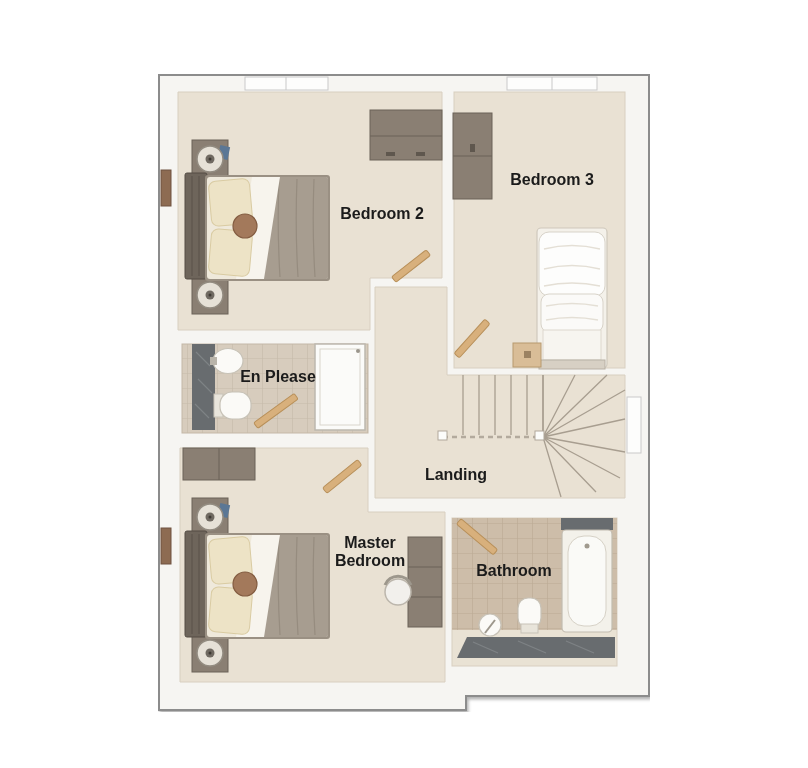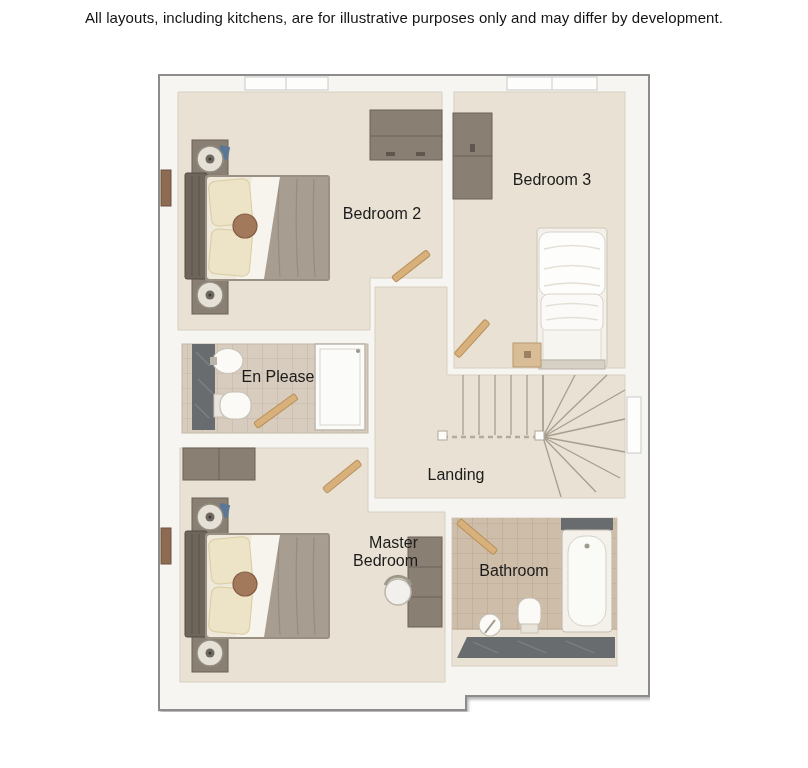--- a/index.html
+++ b/index.html
@@ -11,44 +11,43 @@
     position:absolute;left:0;top:8px;width:808px;text-align:center;
     color:#141414;font-size:15px;line-height:20px;letter-spacing:0.1px;
   }
   .plan{
     position:absolute;left:158px;top:74px;width:492px;height:638px;
   }
   .plan svg{position:absolute;left:0;top:0;}
   .room-label{
     position:absolute;transform:translate(-50%,-50%);
     color:var(--label-text,#1b1b1b);font-size:16px;line-height:1.15;
-    white-space:nowrap;text-align:center;
-  }
-  .room-label.wrap{white-space:normal;width:96px;text-align:right;}
+    white-space:nowrap;text-align:center;font-weight:bold;
+  }
+  .room-label.wrap{white-space:normal;width:96px;}
   
   .wallfill{fill:var(--wall,#f6f5f2);stroke:var(--outline,#8c8c8c);stroke-width:2;}
   .floorfill{fill:var(--floor,#e9e1d3);stroke:#d8cfc0;stroke-width:1;}
   .tileEnFill{fill:var(--tile-ensuite,#d7ccbd);}
   .tileBathFill{fill:var(--tile-bath,#cdbda9);}
   .wood{fill:var(--wood,#8a7f73);stroke:#6b6258;stroke-width:1;}
   .wooddark{fill:var(--wood-dark,#6e655b);stroke:#544d45;stroke-width:1;}
   .duvet{fill:var(--duvet,#a79d90);}
   .pillow{fill:var(--pillow,#ede3c6);stroke:#d9cba2;stroke-width:1;}
   .linen{fill:#f7f4ed;}
   .white-fixture{fill:#fbfaf7;stroke:#c7c2b7;stroke-width:1.2;}
   .marble{fill:var(--marble,#686c6f);}
   .door{fill:var(--door-wood,#d8b07c);stroke:#b8905a;stroke-width:1;}
   .stairline{stroke:#a89e90;stroke-width:1.3;fill:none;}
   .window{fill:#fdfdfc;stroke:#c9c9c9;stroke-width:1;}
 </style>
 </head>
 <body>
 
 <div class="disclaimer">
-  <div>All layouts, including kitchens, are for illustrative purposes only and may differ by development.</div>
 </div>
 
 <div class="plan">
 <svg width="492" height="638" viewBox="0 0 492 638">
   <defs>
     <filter id="ds" x="-5%" y="-5%" width="112%" height="112%">
       <feDropShadow dx="1.5" dy="2.5" stdDeviation="1.5" flood-opacity="0.3"></feDropShadow>
     </filter>
     <pattern id="tileEn" width="15" height="15" patternUnits="userSpaceOnUse">
       <rect width="15" height="15" class="tileEnFill"></rect>

